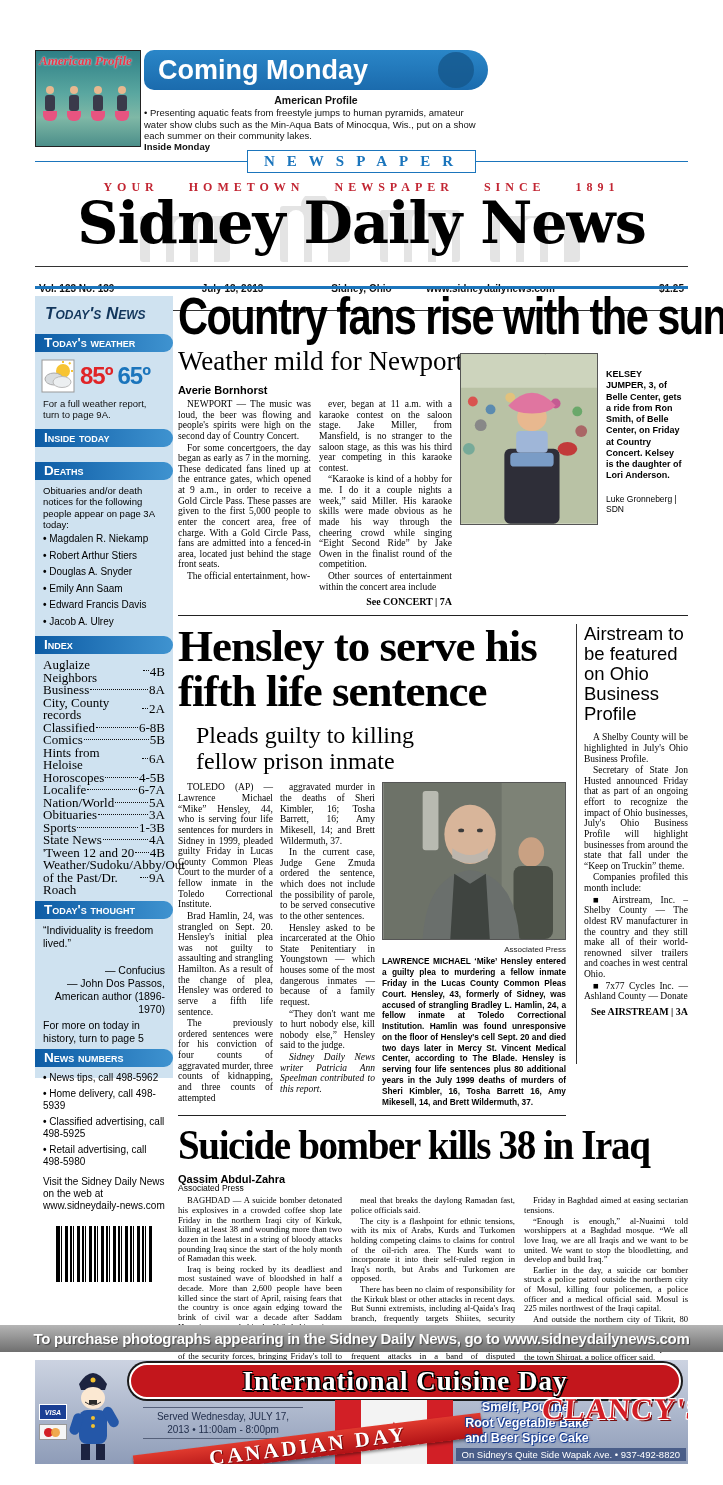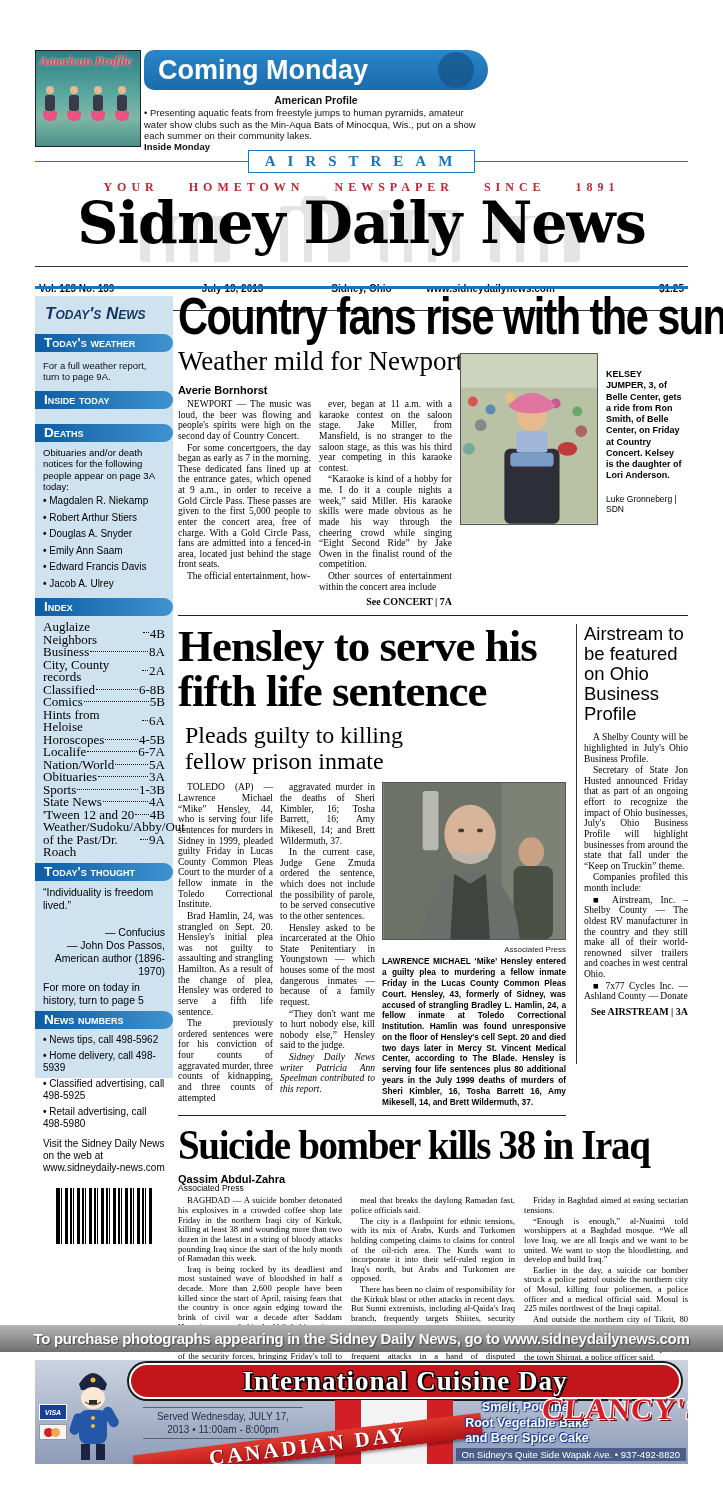--- a/index.html
+++ b/index.html
@@ -78,21 +78,21 @@
   .ccap { width:78px; font-size:9px; font-weight:bold; line-height:1.25; margin-top:-30px; }
   .ccap .credit { font-weight:normal; font-size:8.5px; margin-top:12px; }
   .divider { border:none; border-top:1px solid #222; margin:8px 0; }
 
   .hensley { position:relative; }
   .airstream { position:absolute; right:0; top:0; width:112px; border-left:1px solid #333; padding-left:7px; min-height:440px; }
   .airstream h3 { font-family:"Liberation Sans",sans-serif; font-weight:normal; font-size:18.5px; line-height:1.08; margin-bottom:8px; }
   .airstream .serifbody { font-size:9.5px; }
   .hens-left { width:388px; }
   .hens-headline { font-family:"Liberation Serif",serif; font-weight:bold; font-size:45px; line-height:.98; letter-spacing:-1px; }
-  .hens-subhead { font-family:"Liberation Serif",serif; font-size:24px; line-height:1.08; margin:10px 7px 8px; }
+  .hens-subhead { font-family:"Liberation Serif",serif; font-size:24px; line-height:1.08; margin:10px 18px 8px; }
   .hens-row { display:flex; gap:7px; }
   .hcol { width:95px; }
   .hphoto-block { width:184px; flex:none; }
   .hphoto { width:184px; height:158px; border:1px solid #555; }
   .pcredit { font-size:8px; text-align:right; color:#222; margin:1px 0 2px; }
   .pcap { font-size:8.3px; font-weight:bold; line-height:1.3; text-align:justify; }
   .italic { font-style:italic; }
 
   .iraq-headline { font-family:"Liberation Serif",serif; font-weight:bold; font-size:42px; letter-spacing:-1.5px; white-space:nowrap; transform:scaleX(.93); transform-origin:left top; line-height:1; }
   .iraq-cols { display:flex; gap:9px; margin-top:2px; }
@@ -151,21 +151,21 @@
     <span class="end-dot"></span>
   </div>
   <div class="promo-textblock">
     <div class="ft">American Profile</div>
     <div>• Presenting aquatic feats from freestyle jumps to human pyramids, amateur water show clubs such as the Min-Aqua Bats of Minocqua, Wis., put on a show each summer on their community lakes.</div>
     <div class="fb">Inside Monday</div>
   </div>
 
   <div class="saturday-row">
     <span class="line"></span>
-    <span class="saturday-box">AIRSTREAM</span>
+    <span class="saturday-box">NEWSPAPER</span>
     <span class="line"></span>
   </div>
   <div class="tagline">YOUR HOMETOWN NEWSPAPER SINCE 1891</div>
   <svg class="courthouse" viewBox="0 0 460 66">
     <g fill="#cfcfcf">
       <rect x="10" y="20" width="90" height="46" rx="3"></rect>
       <rect x="150" y="10" width="70" height="56" rx="3"></rect>
       <rect x="250" y="14" width="80" height="52" rx="3"></rect>
       <rect x="360" y="20" width="90" height="46" rx="3"></rect>
       <circle cx="185" cy="10" r="14"></circle>
@@ -191,20 +191,35 @@
     <span class="seg c">Sidney, Ohio</span>
     <span class="seg c">www.sidneydailynews.com</span>
     <span class="seg r">$1.25</span>
   </div>
   <div class="blue-rule"></div>
 
   <div class="sidebar">
     <div class="side-title">Today's News</div>
 
     <div class="side-banner">Today's weather</div>
+    <div class="weather-row">
+      <svg width="34" height="34" viewBox="0 0 34 34">
+        <rect x="1" y="1" width="32" height="32" fill="#fff" stroke="#999"></rect>
+        <circle cx="22" cy="12" r="7" fill="#f7c433"></circle>
+        <g stroke="#f7c433" stroke-width="2">
+            <line x1="22" y1="2" x2="22" y2="4"></line>
+            <line x1="30" y1="12" x2="32" y2="12"></line>
+            <line x1="28" y1="5" x2="29.5" y2="3.5"></line>
+          </g>
+        <ellipse cx="13" cy="20" rx="9" ry="6" fill="#d9dde0" stroke="#aaa"></ellipse>
+        <ellipse cx="21" cy="23" rx="9" ry="5.5" fill="#eceff1" stroke="#bbb"></ellipse>
+      </svg>
+      <span class="wdeg whigh">85º</span>
+      <span class="wdeg wlow">65º</span>
+    </div>
     <div class="side-note">For a full weather report, turn to page 9A.</div>
 
     <div class="side-banner">Inside today</div>
     <div class="coupon-box">
       <svg width="126" height="184" viewBox="0 0 126 184">
         <g transform="translate(63,95)">
           <g transform="rotate(-12)">
             <polygon points="0,-72 14,-38 48,-50 28,-20 62,-8 28,4 44,36 10,22 4,60 -10,26 -44,40 -26,6 -60,-4 -28,-16 -46,-48 -14,-34" fill="#ffffff" stroke="#5cb85c" stroke-width="4"></polygon>
             <text x="0" y="-30" text-anchor="middle" font-size="11" font-style="italic" fill="#1b4c7c">Inside —</text>
             <text x="0" y="-16" text-anchor="middle" font-size="11" font-style="italic" fill="#1b4c7c">save big</text>

